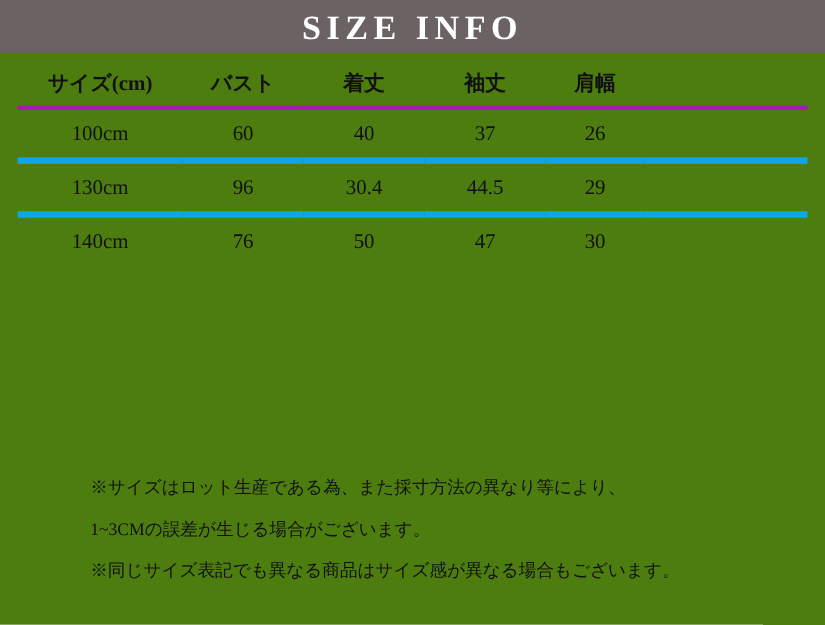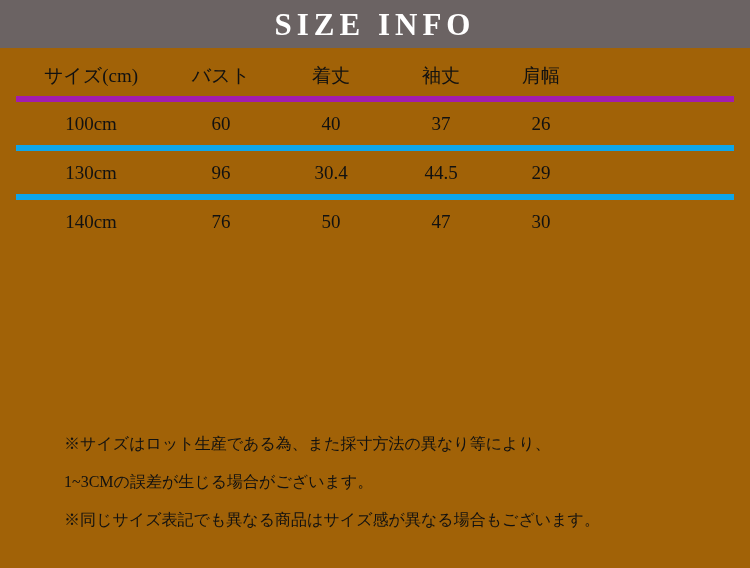--- a/index.html
+++ b/index.html
@@ -11,21 +11,21 @@
     height: 568px;
     background: #ffffff;
     font-family: "Liberation Serif", "DejaVu Serif", serif;
     color: #111111;
     overflow: hidden;
   }
   .page {
     position: relative;
     width: 750px;
     height: 568px;
-    background: #a16207;
+    background: #4d7c0f;
     box-sizing: border-box;
   }
   .header-bar {
     width: 750px;
     height: 48px;
     background: #6b6363;
     display: flex;
     align-items: center;
     justify-content: center;
   }
@@ -52,43 +52,44 @@
     font-family: "Liberation Serif", "DejaVu Serif", serif;
     font-size: 19px;
     font-weight: normal;
     text-align: center;
     color: #111111;
     padding: 0;
     height: 43px;
     vertical-align: middle;
   }
   table.size-table thead th {
-    border-bottom: 6px solid #a21caf;
+    border-bottom: 4px solid #a21caf;
     height: 40px;
+    font-weight: bold;
   }
   table.size-table tbody tr {
     border-bottom: 6px solid #0ea5e9;
   }
   table.size-table tbody tr:last-child {
     border-bottom: none;
   }
   
   col.c0 { width: 150px; }
   col.c1 { width: 110px; }
   col.c2 { width: 110px; }
   col.c3 { width: 110px; }
   col.c4 { width: 90px; }
   col.c5 { width: 148px; }
   .notes {
     position: absolute;
     left: 0;
     top: 425px;
     width: 750px;
     box-sizing: border-box;
-    padding: 0 78px 0 64px;
+    padding: 0 78px 0 82px;
   }
   .note-line {
     font-family: "Liberation Serif", "DejaVu Serif", serif;
     font-size: 16px;
     line-height: 38px;
     color: #111111;
     white-space: nowrap;
   }
 </style>
 </head>

